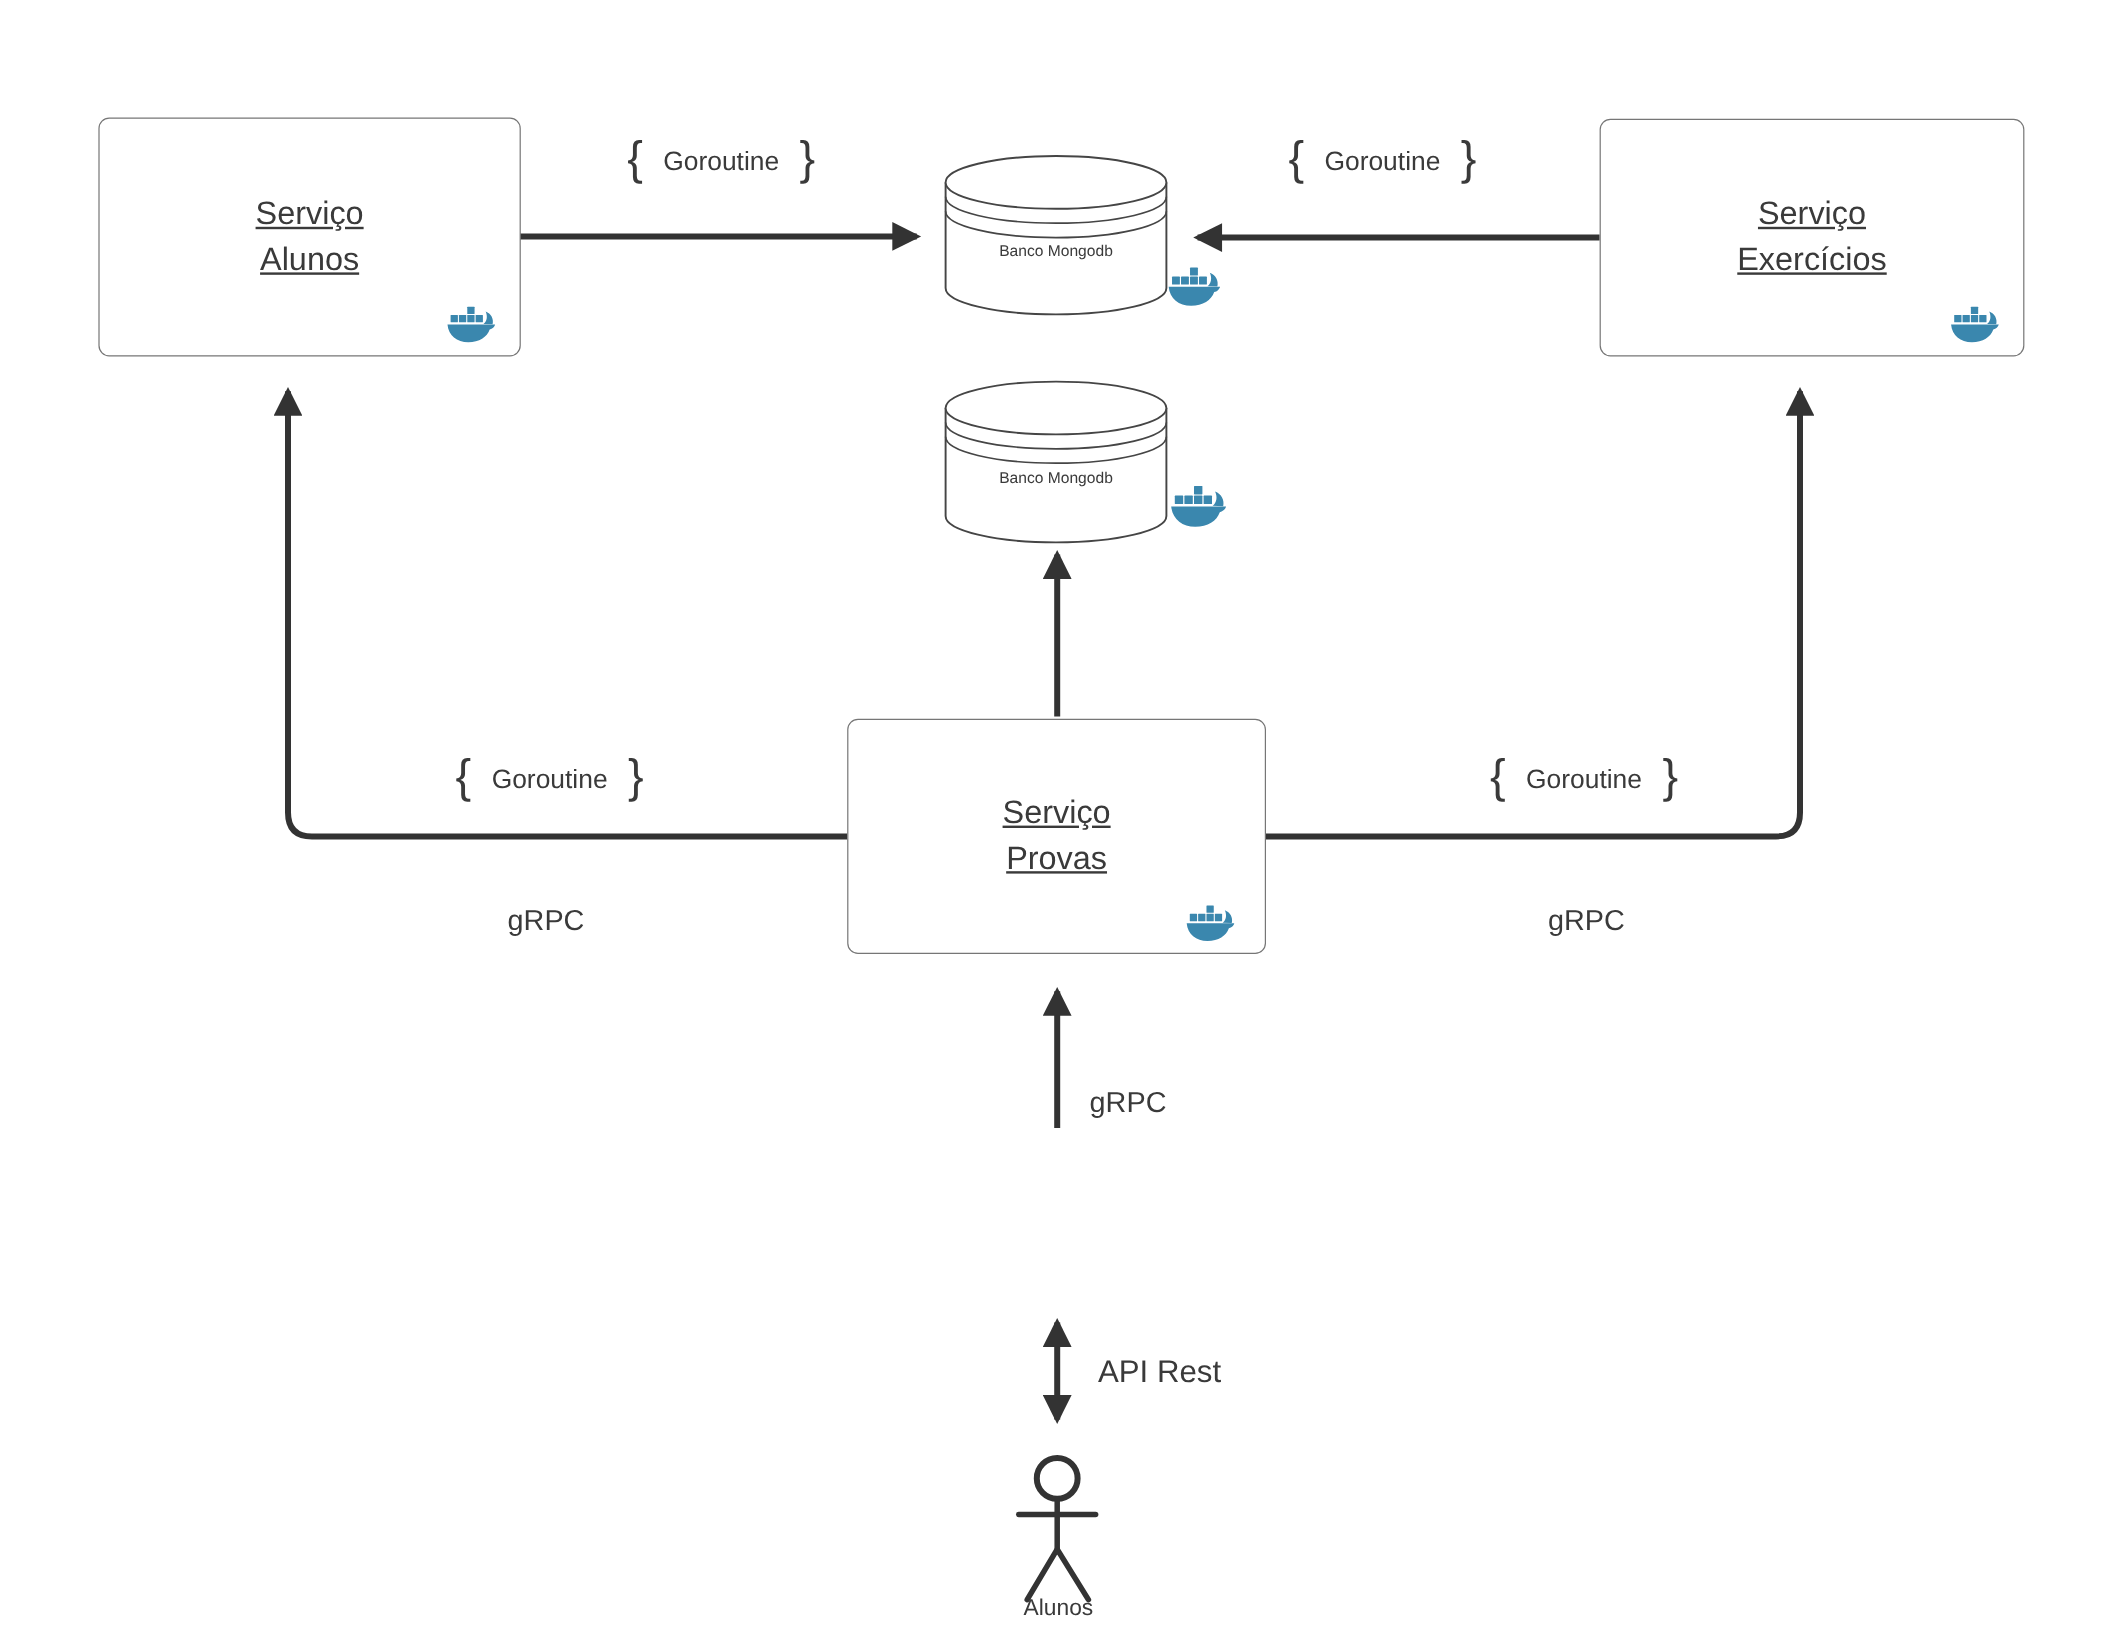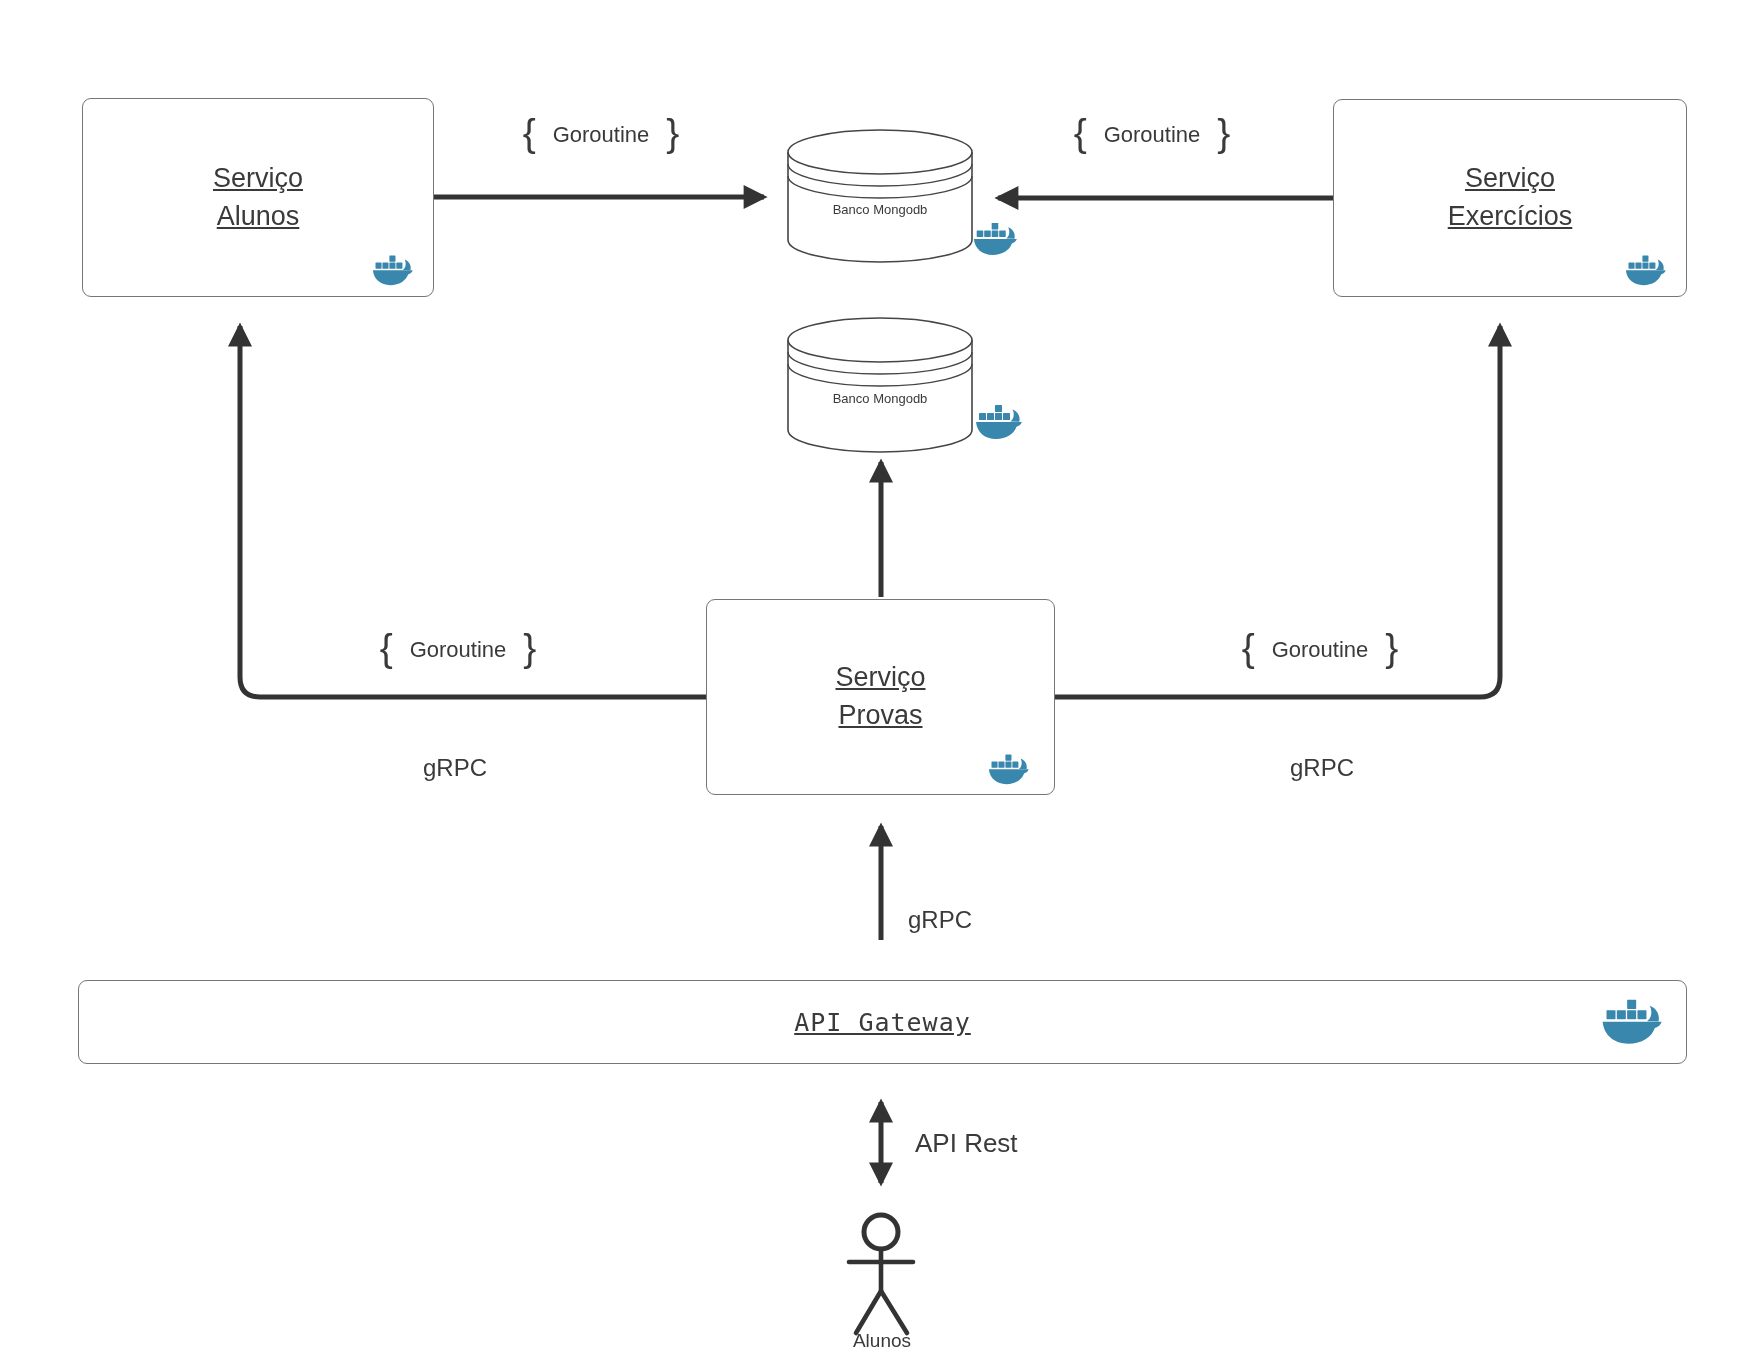--- a/index.html
+++ b/index.html
@@ -107,26 +107,20 @@
   </div>
 
   <div class="box" style="left:706px; top:599px; width:347px; height:194px;">
     <span class="box-label">Serviço
 Provas</span>
     <svg class="docker" style="right:25px; bottom:9px; width:42px; height:33px;">
         <use href="#docker"></use>
       </svg>
   </div>
 
-  <div class="box" style="left:78px; top:980px; width:1607px; height:82px;">
-    <span class="gateway-label">API Gateway</span>
-    <svg class="docker" style="right:24px; top:15px; width:62px; height:49px;">
-        <use href="#docker"></use>
-      </svg>
-  </div>
 
   <div class="cyl-label" style="left:880px; top:209px;">Banco Mongodb</div>
   <svg class="docker" style="left:972px; top:220px; width:45px; height:36px;">
       <use href="#docker"></use>
     </svg>
 
   <div class="cyl-label" style="left:880px; top:398px;">Banco Mongodb</div>
   <svg class="docker" style="left:974px; top:402px; width:48px; height:38px;">
       <use href="#docker"></use>
     </svg>

